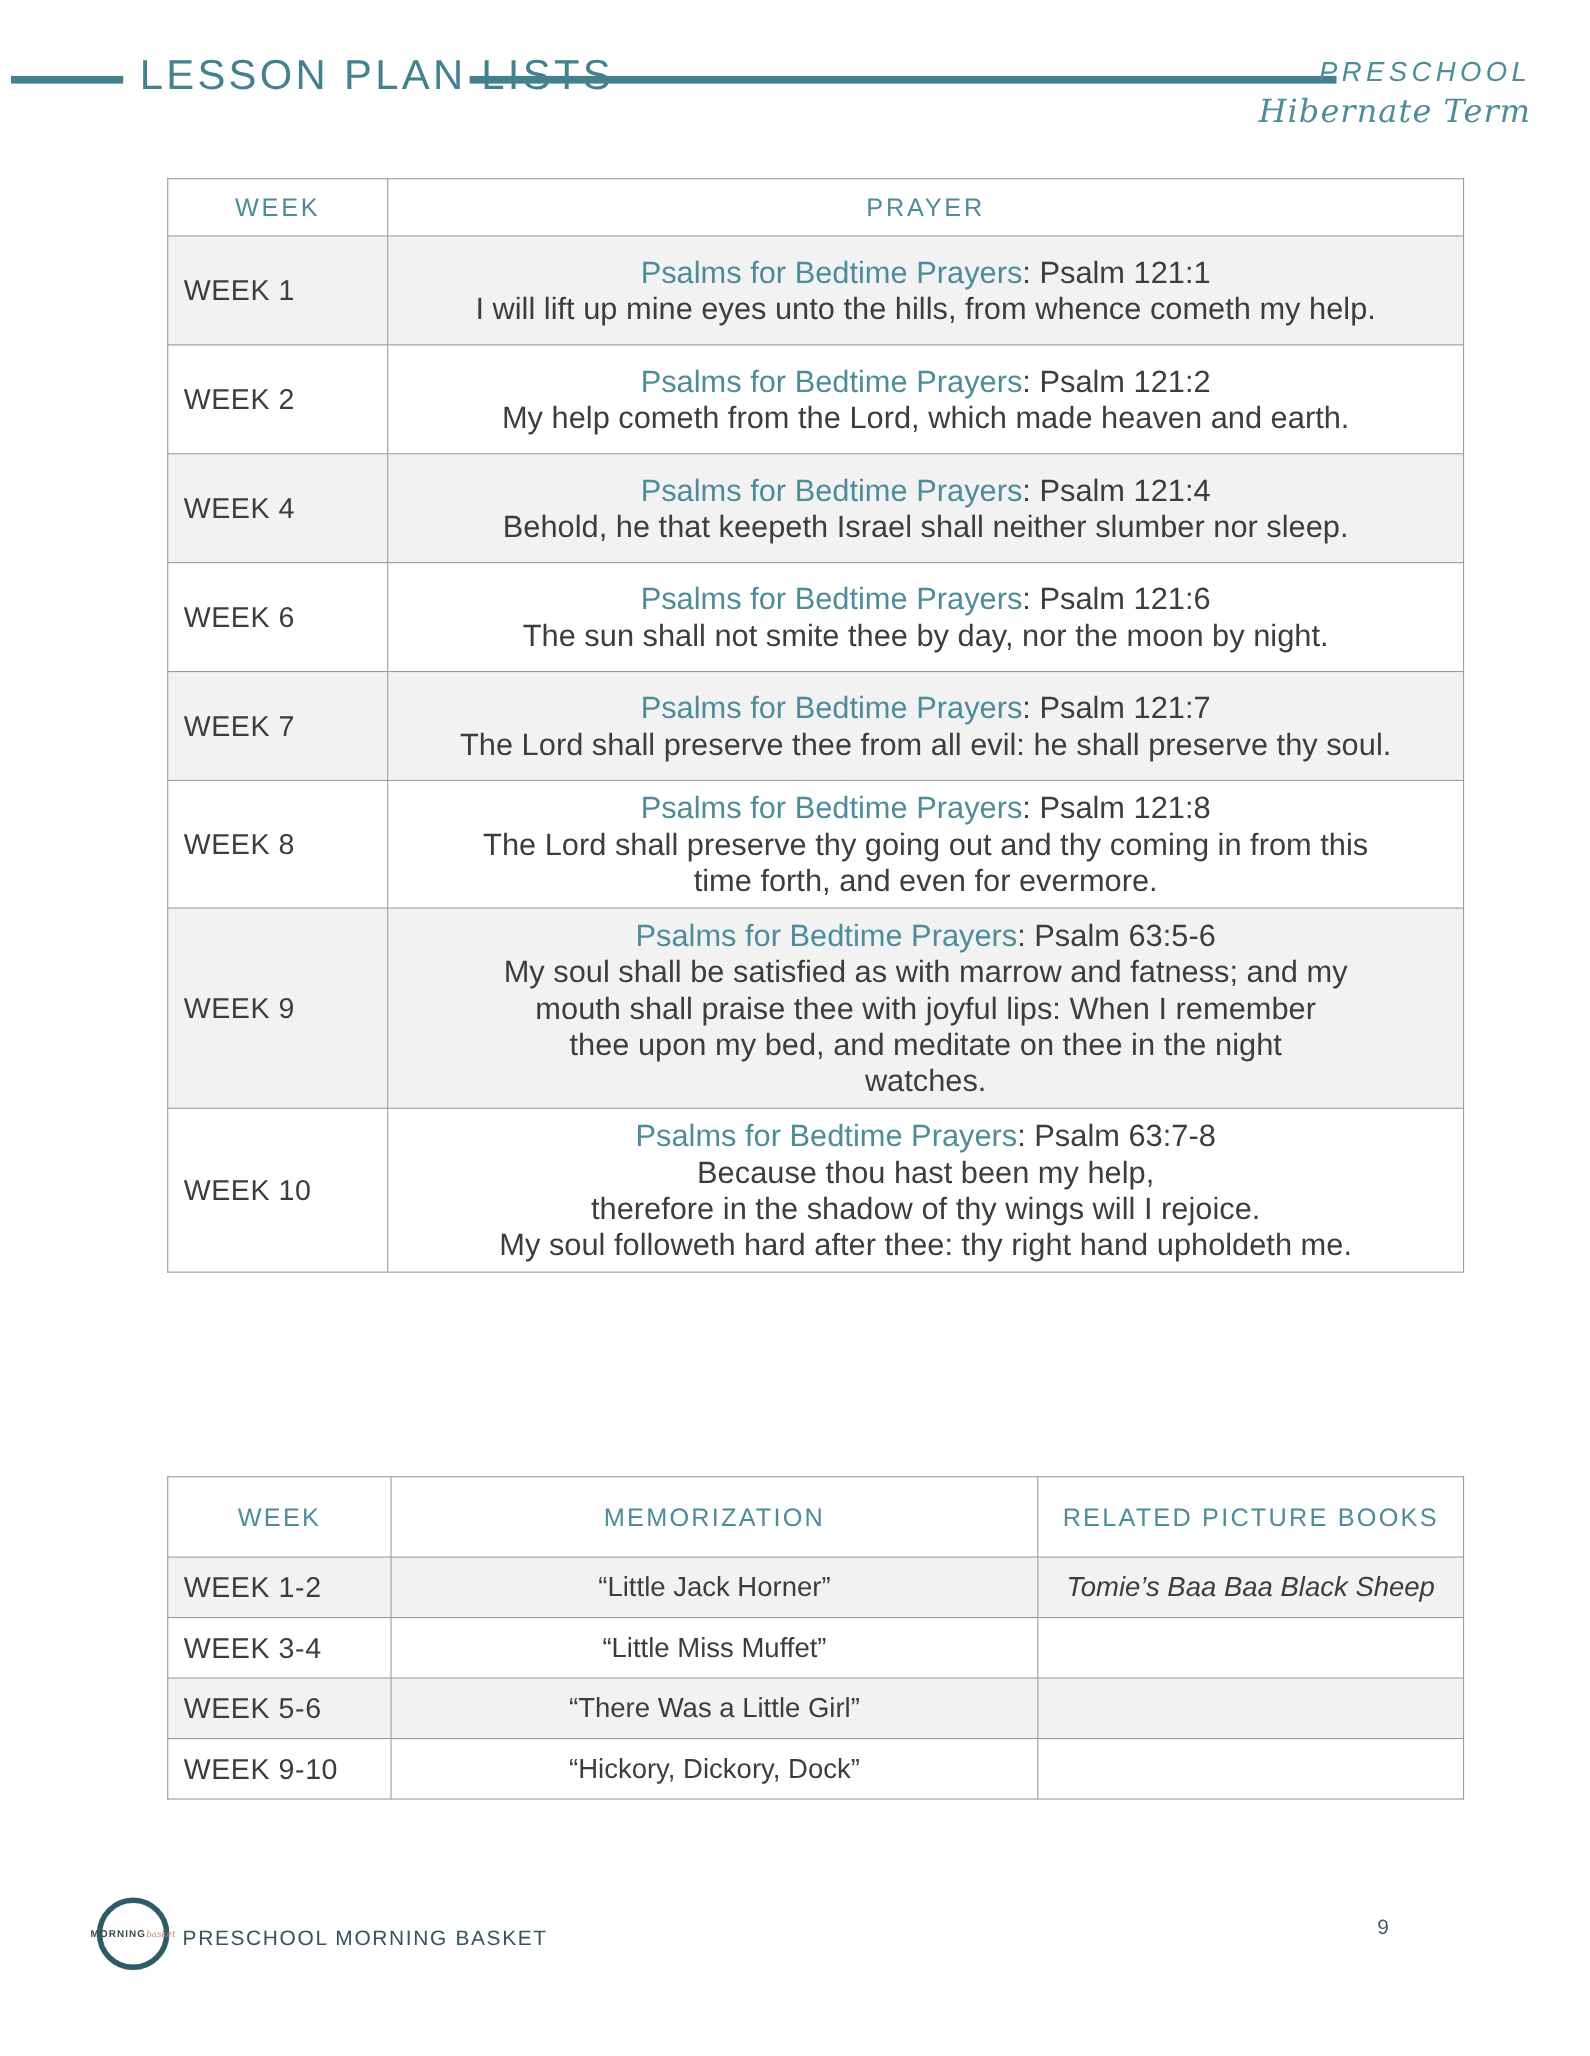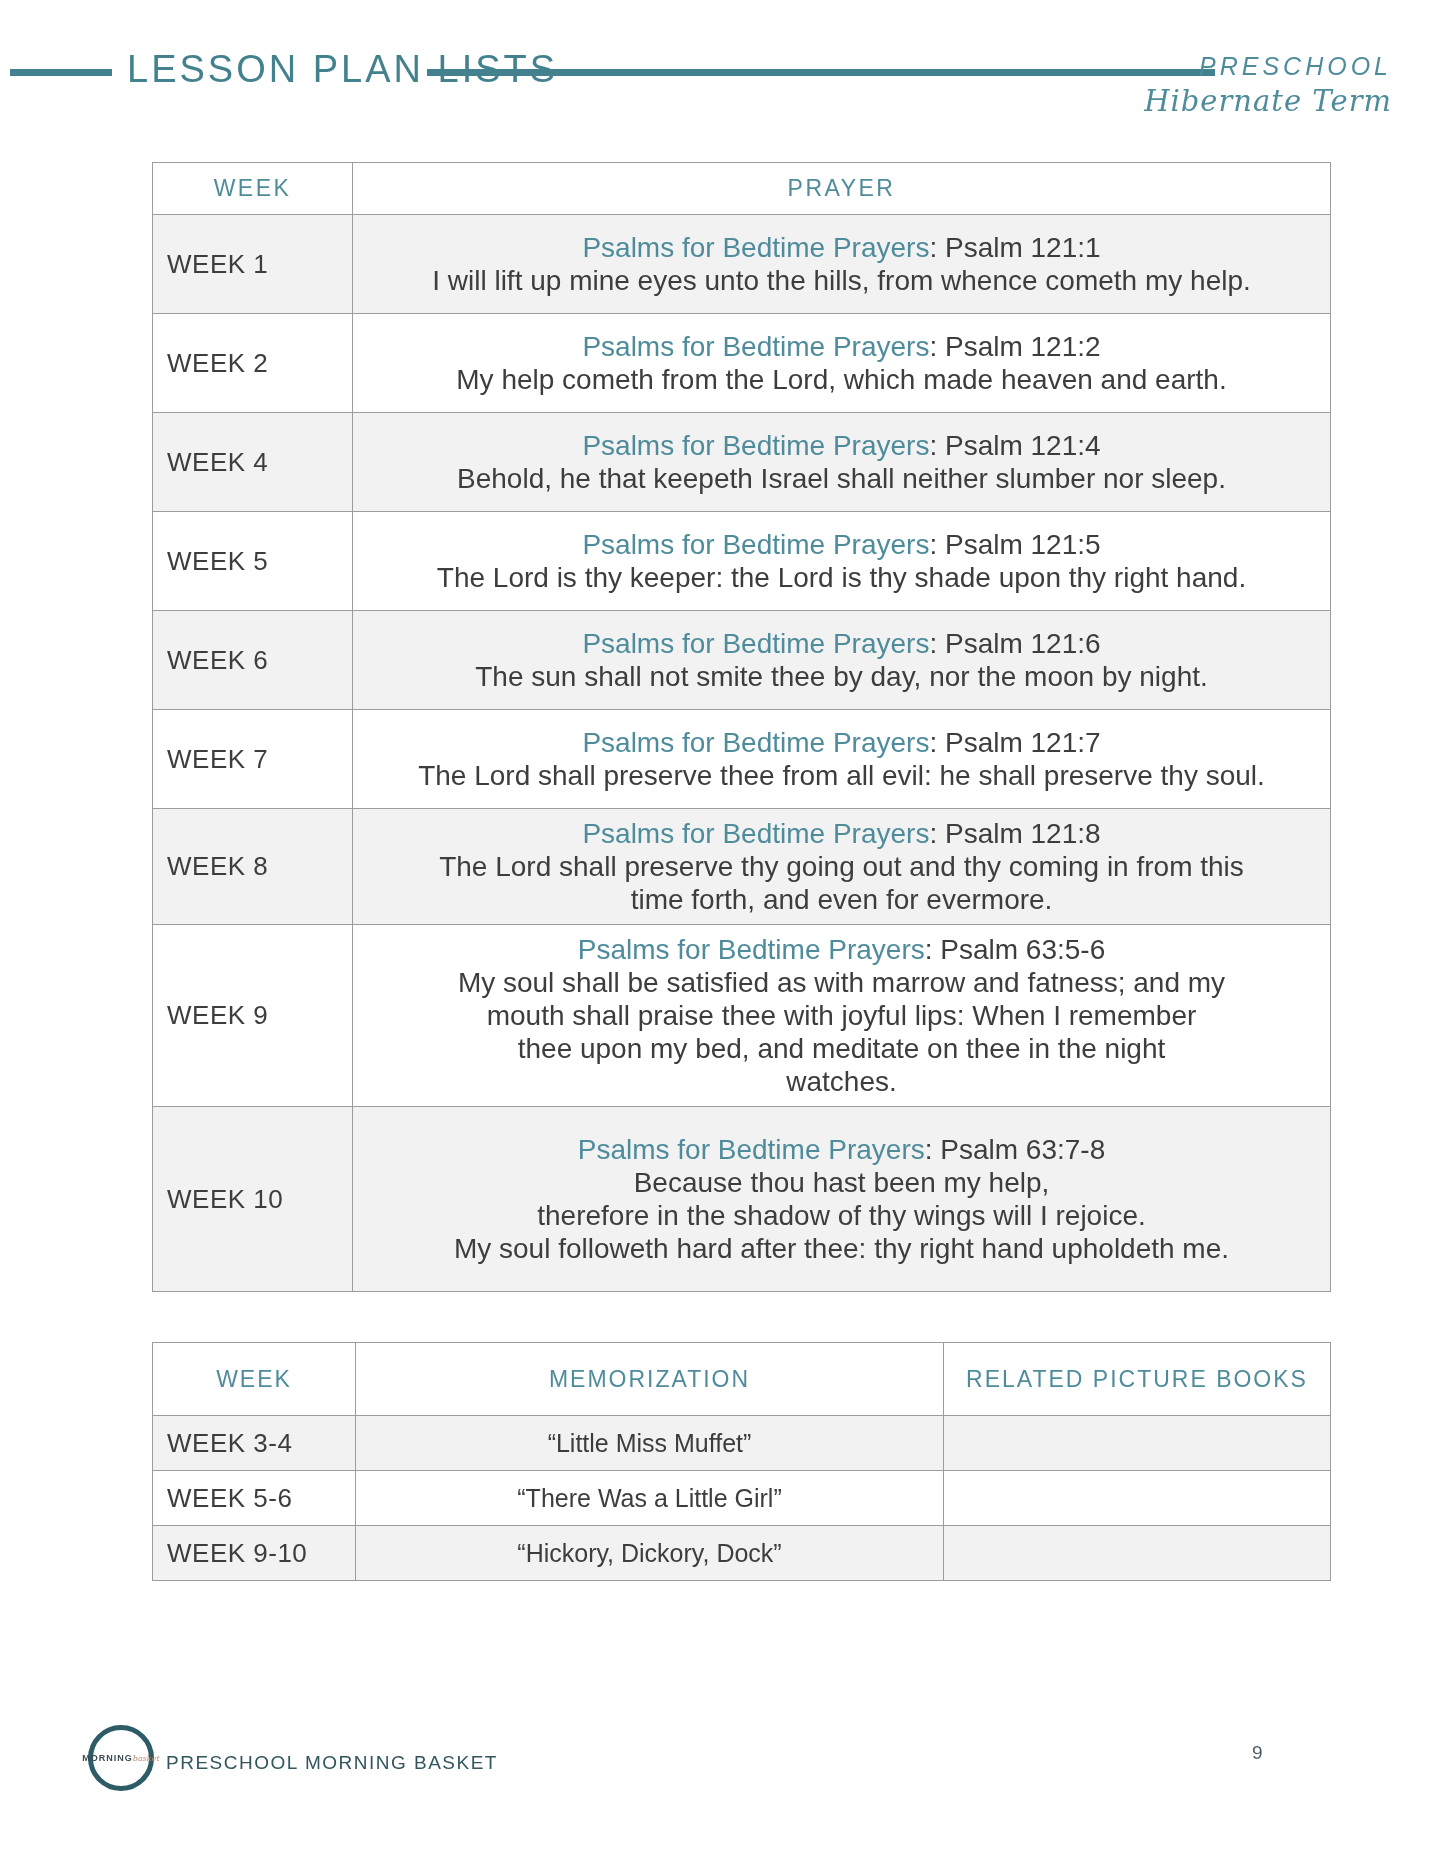--- a/index.html
+++ b/index.html
@@ -107,27 +107,20 @@
           </td>
         </tr>
         <tr>
           <td class="week-cell">WEEK 4</td>
           <td class="prayer-cell">
             <div><span class="src">Psalms for Bedtime Prayers</span><span>: Psalm 121:4</span></div>
             <div>Behold, he that keepeth Israel shall neither slumber nor sleep.</div>
           </td>
         </tr>
         <tr>
-          <td class="week-cell">WEEK 5</td>
-          <td class="prayer-cell">
-            <div><span class="src">Psalms for Bedtime Prayers</span><span>: Psalm 121:5</span></div>
-            <div>The Lord is thy keeper: the Lord is thy shade upon thy right hand.</div>
-          </td>
-        </tr>
-        <tr>
           <td class="week-cell">WEEK 6</td>
           <td class="prayer-cell">
             <div><span class="src">Psalms for Bedtime Prayers</span><span>: Psalm 121:6</span></div>
             <div>The sun shall not smite thee by day, nor the moon by night.</div>
           </td>
         </tr>
         <tr>
           <td class="week-cell">WEEK 7</td>
           <td class="prayer-cell">
             <div><span class="src">Psalms for Bedtime Prayers</span><span>: Psalm 121:7</span></div>
@@ -172,20 +165,25 @@
       </colgroup>
     <thead>
       <tr>
         <th>WEEK</th>
         <th>MEMORIZATION</th>
         <th>RELATED PICTURE BOOKS</th>
       </tr>
     </thead>
     <tbody>
         <tr>
+          <td class="week-cell">WEEK 1-2</td>
+          <td class="memo-cell">“Little Jack Horner”</td>
+          <td class="book-cell">Tomie’s Baa Baa Black Sheep</td>
+        </tr>
+        <tr>
           <td class="week-cell">WEEK 3-4</td>
           <td class="memo-cell">“Little Miss Muffet”</td>
           <td class="book-cell"></td>
         </tr>
         <tr>
           <td class="week-cell">WEEK 5-6</td>
           <td class="memo-cell">“There Was a Little Girl”</td>
           <td class="book-cell"></td>
         </tr>
         <tr>

